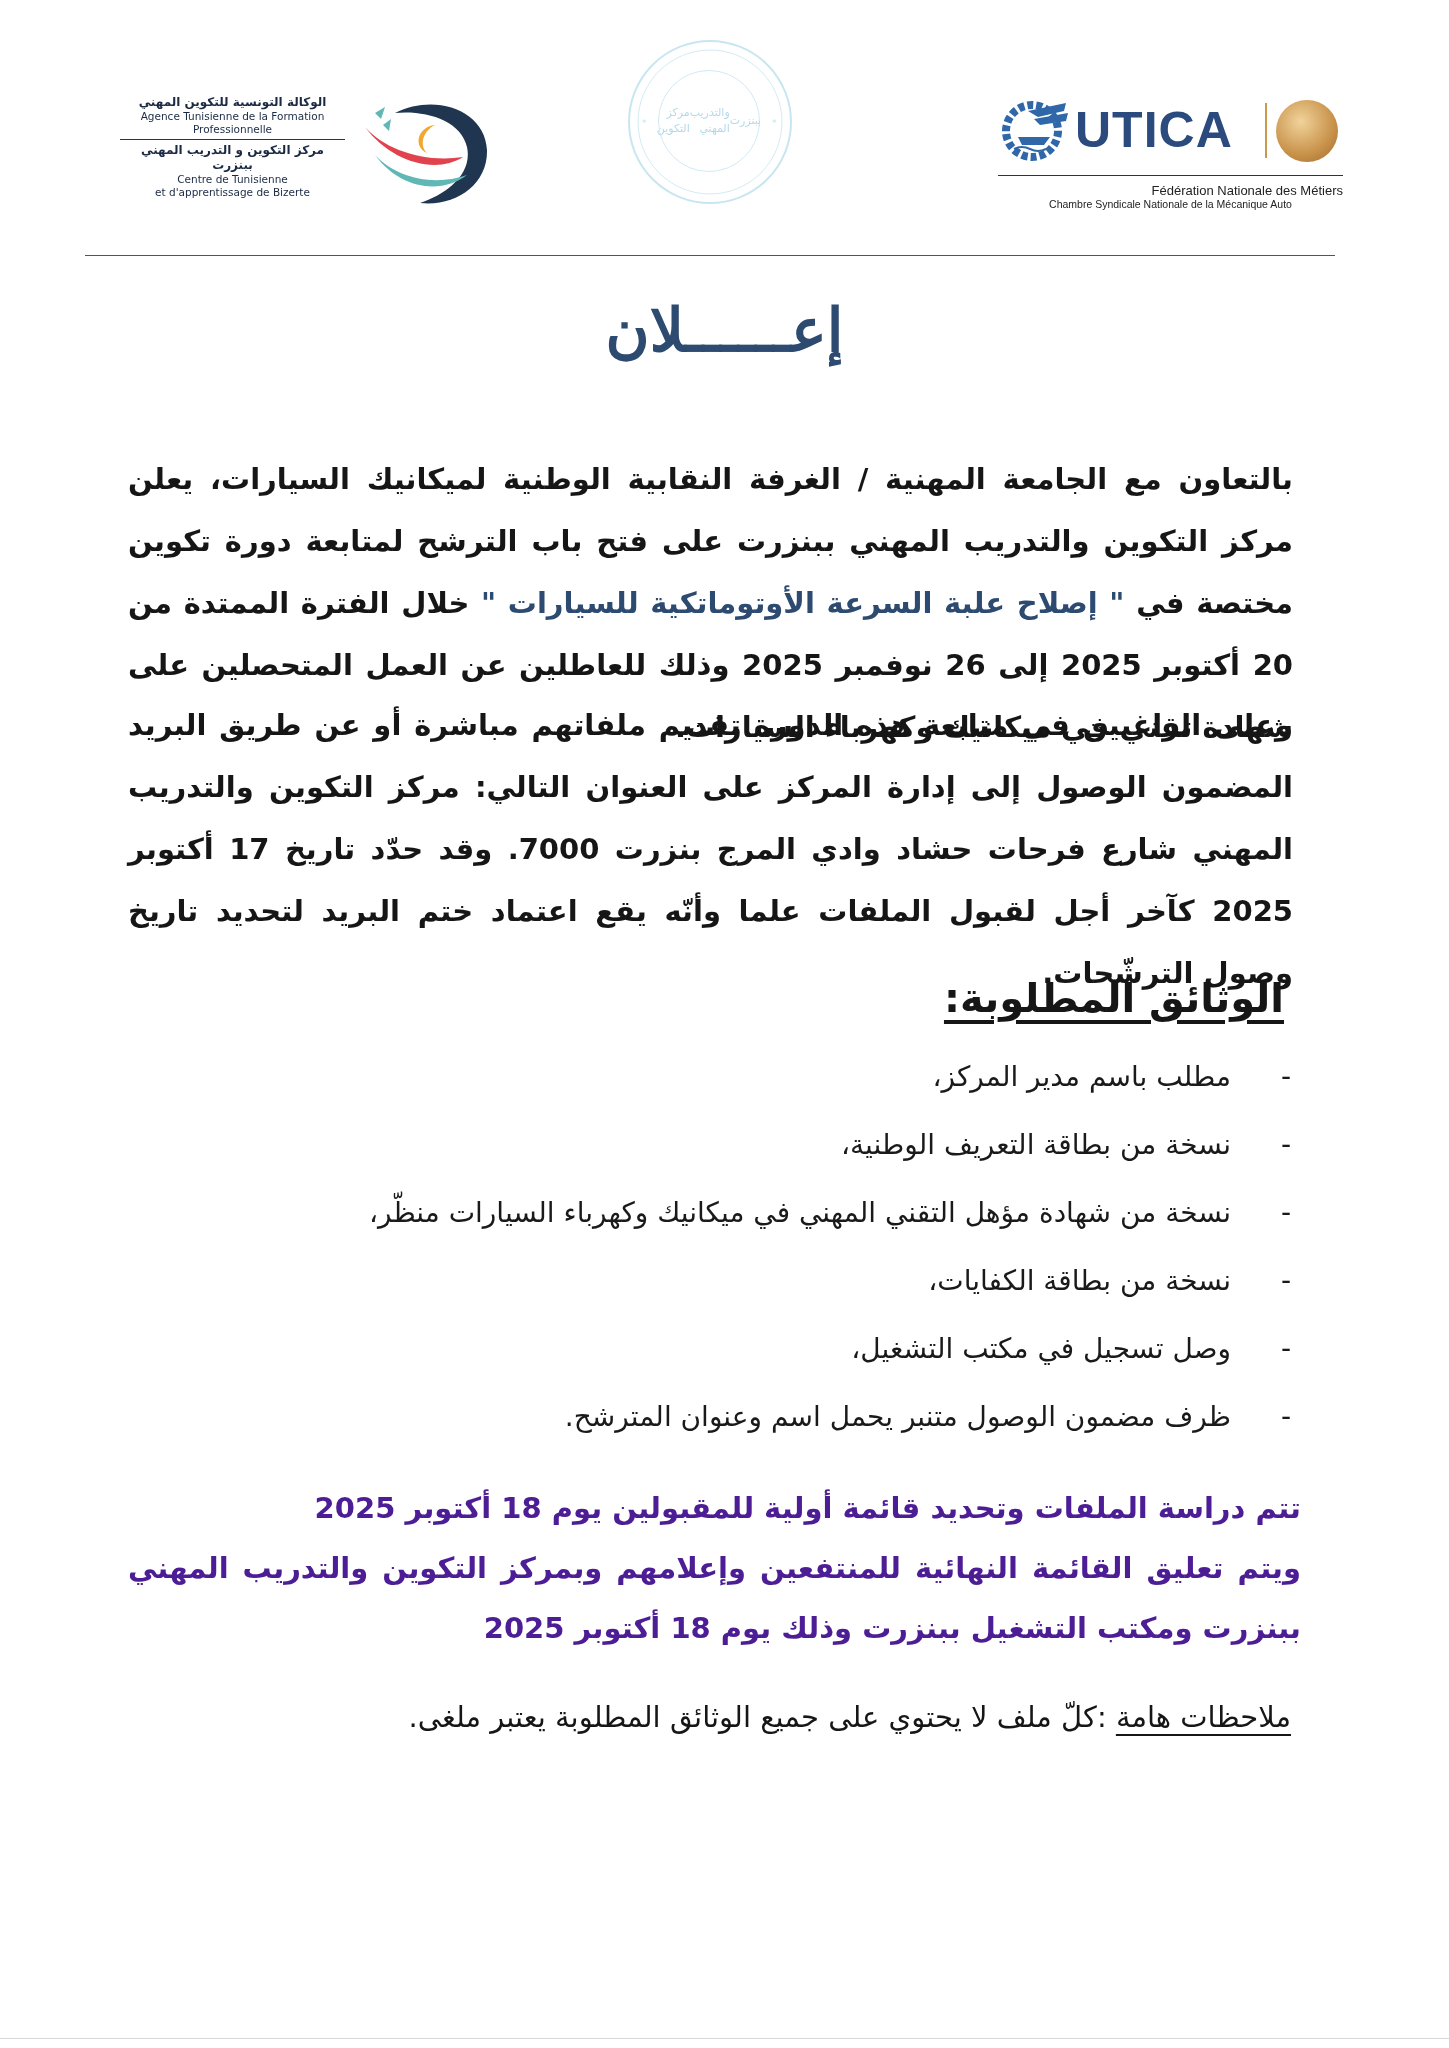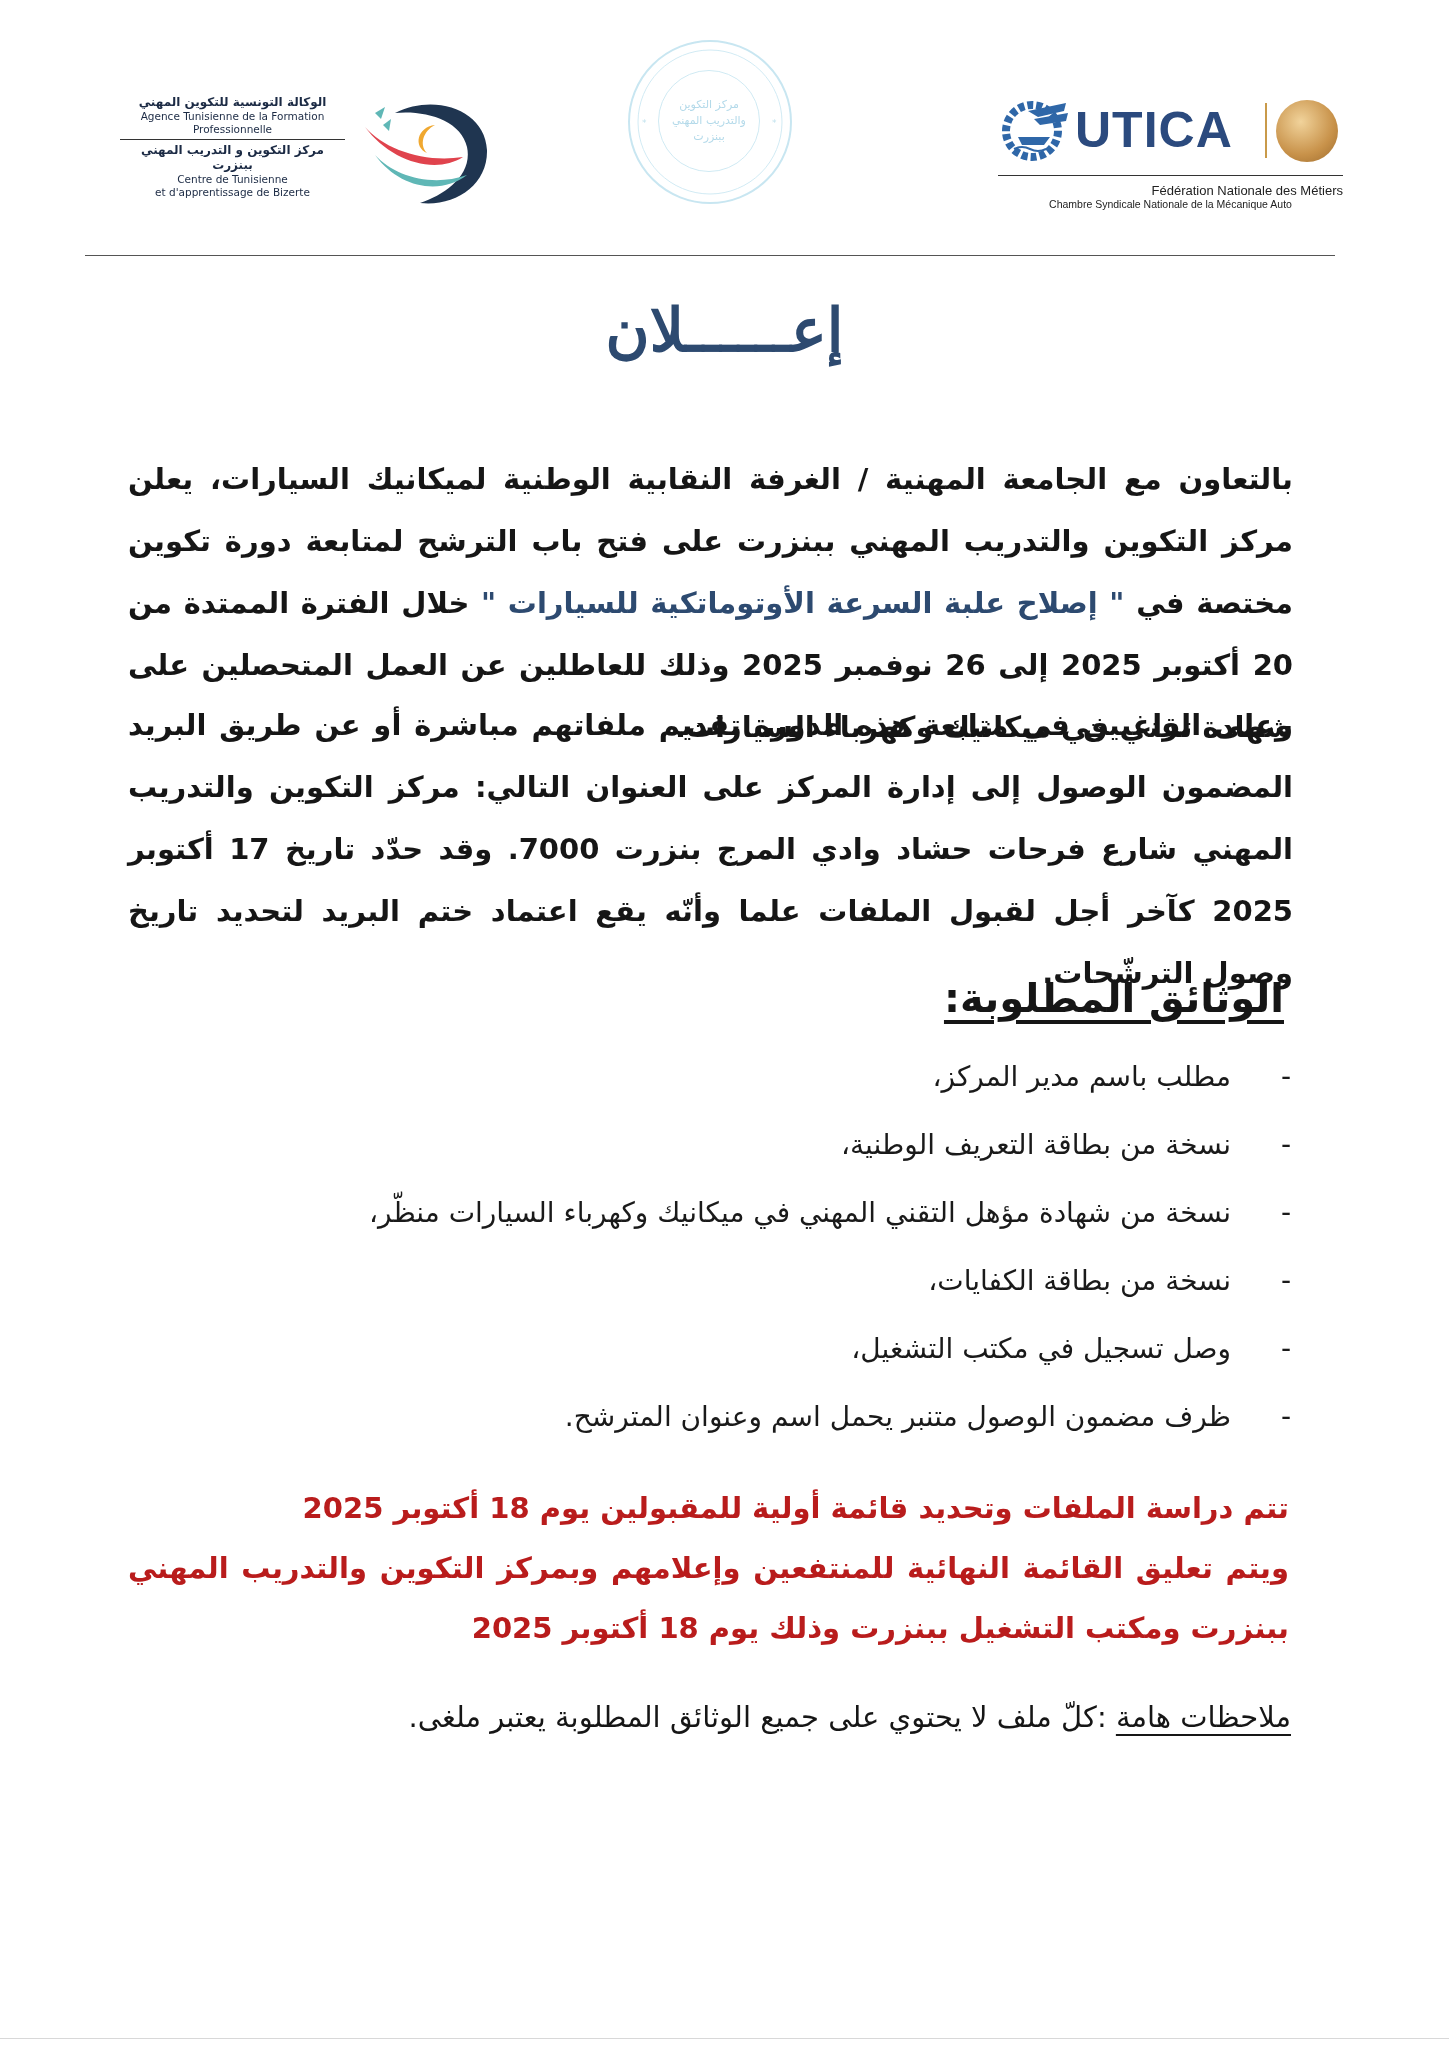--- a/index.html
+++ b/index.html
@@ -10,21 +10,21 @@
   .header { position:absolute; left:0; top:0; width:1449px; height:260px;padding-left:8px; }
   .atfp { position:absolute; left:130px; top:95px; width:205px; text-align:center; }
   .atfp .ar { font-size:12px; font-weight:bold; color:#1b2a44; direction:rtl; line-height:15px; }
   .atfp .fr { font-size:10.5px; color:#1b2a44; line-height:13px; }
   .atfp .sep { height:1px; background:#333; margin:3px -10px 3px -10px; }
   .atfp-logo { position:absolute; left:355px; top:95px; width:135px; height:115px; }
 
   .stamp { position:absolute; left:628px; top:40px; width:160px; height:160px; border-radius:50%;
            border:2px solid #bfe2ef; opacity:0.85; }
   .stamp .inner { position:absolute; left:28px; top:28px; width:100px; height:100px; border-radius:50%;
-           border:1.5px solid #c7e6f1; display:flex; flex-direction:column; align-items:center; justify-content:center; }
+           border:1.5px solid #c7e6f1; display:flex; flex-direction:row; align-items:center; justify-content:center; }
   .stamp .inner span { font-size:11px; color:#a6d3e6; direction:rtl; line-height:16px; }
   .stamp .ring { position:absolute; left:0; top:0; width:160px; height:160px; }
 
   .utica { position:absolute; left:998px; top:95px; width:345px; height:130px; }
   .utica .logo-row { position:absolute; left:0; top:0; width:345px; height:70px; }
   .utica .word { position:absolute; left:77px; top:6px; font-family:"Liberation Sans", sans-serif;
                  font-weight:bold; font-size:50px; color:#2b4a7e; letter-spacing:1px; }
   .utica .vbar { position:absolute; left:267px; top:8px; width:2px; height:55px; background:#c99a4a; }
   .utica .medal { position:absolute; left:278px; top:5px; width:62px; height:62px; border-radius:50%;
                   background:radial-gradient(circle at 40% 35%, #f1d39b, #c8924a 60%, #9c6a2c); }
@@ -46,22 +46,22 @@
   .highlight { color:#2d4a70; }
   .p1 { top:448px; }
   .p2 { top:694px; }
 
   .docs-heading { position:absolute; right:165px; top:975px; direction:rtl; font-size:40px; font-weight:bold;
                   color:#161616; text-decoration:underline; text-underline-offset:8px; }
   .docs-list { position:absolute; right:158px; top:1043px; direction:rtl; list-style:none; margin:0; padding:0; }
   .docs-list li { font-size:28px; line-height:68px; color:#1a1a1a; display:flex; }
   .docs-list li .dash { width:60px; text-align:right; }
 
-  .p3 { position:absolute; right:160px; left:128px; top:1478px; direction:rtl; text-align:justify;
-        font-size:29px; font-weight:bold; line-height:60px; color:#b91c1c; text-align-last:right; }
+  .p3 { position:absolute; right:148px; left:128px; top:1478px; direction:rtl; text-align:justify;
+        font-size:29px; font-weight:bold; line-height:60px; color:#4c1d95; text-align-last:right; }
 
   .note { position:absolute; right:158px; top:1700px; direction:rtl; font-size:29px; font-weight:normal; color:#161616; }
   .note .label { text-decoration:underline; text-underline-offset:7px; }
 
   .bottom-rule { position:absolute; left:0; top:2038px; width:1449px; height:1px; background:#d8d8d8; }
 </style>
 </head>
 <body>
 
 <div class="header">

